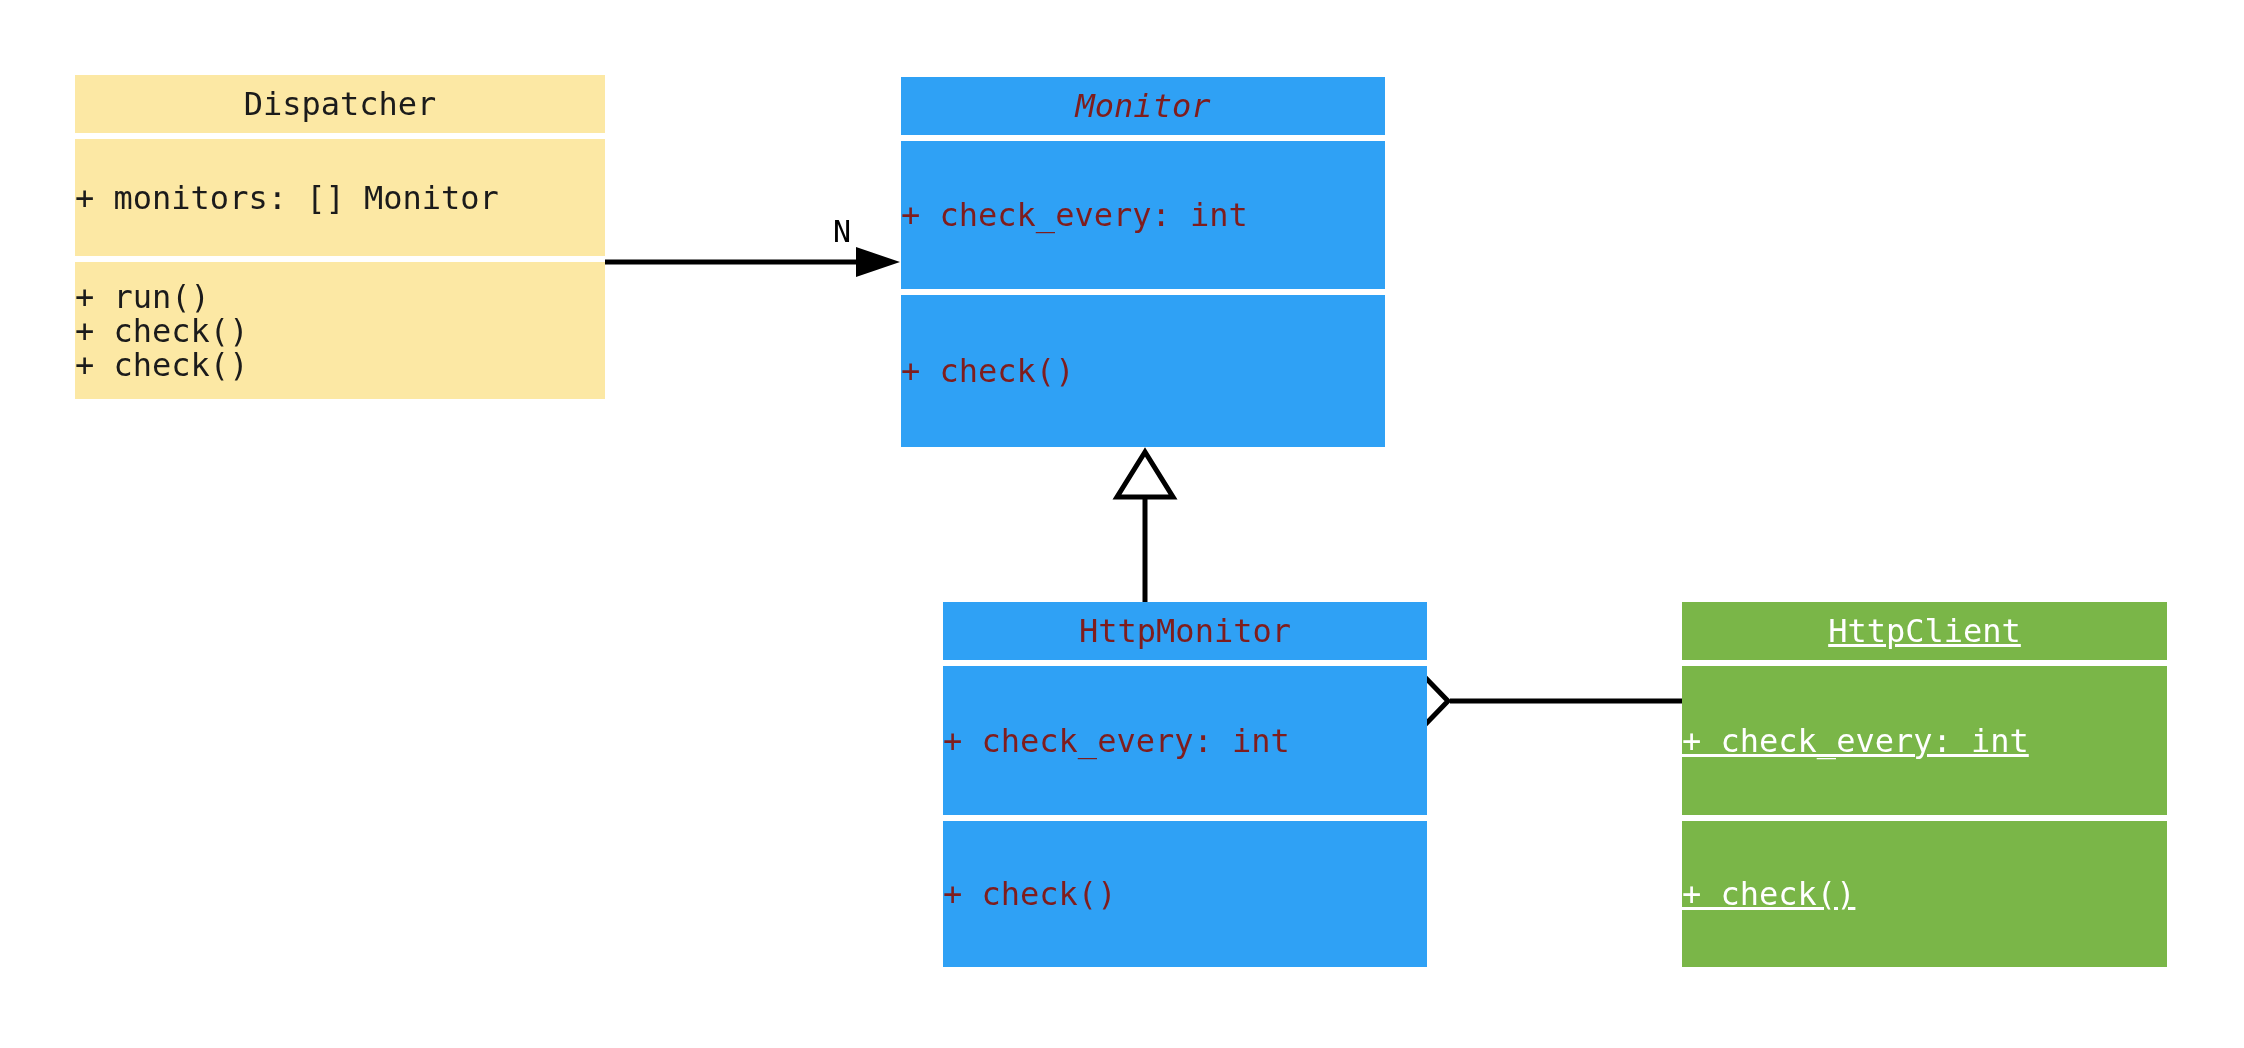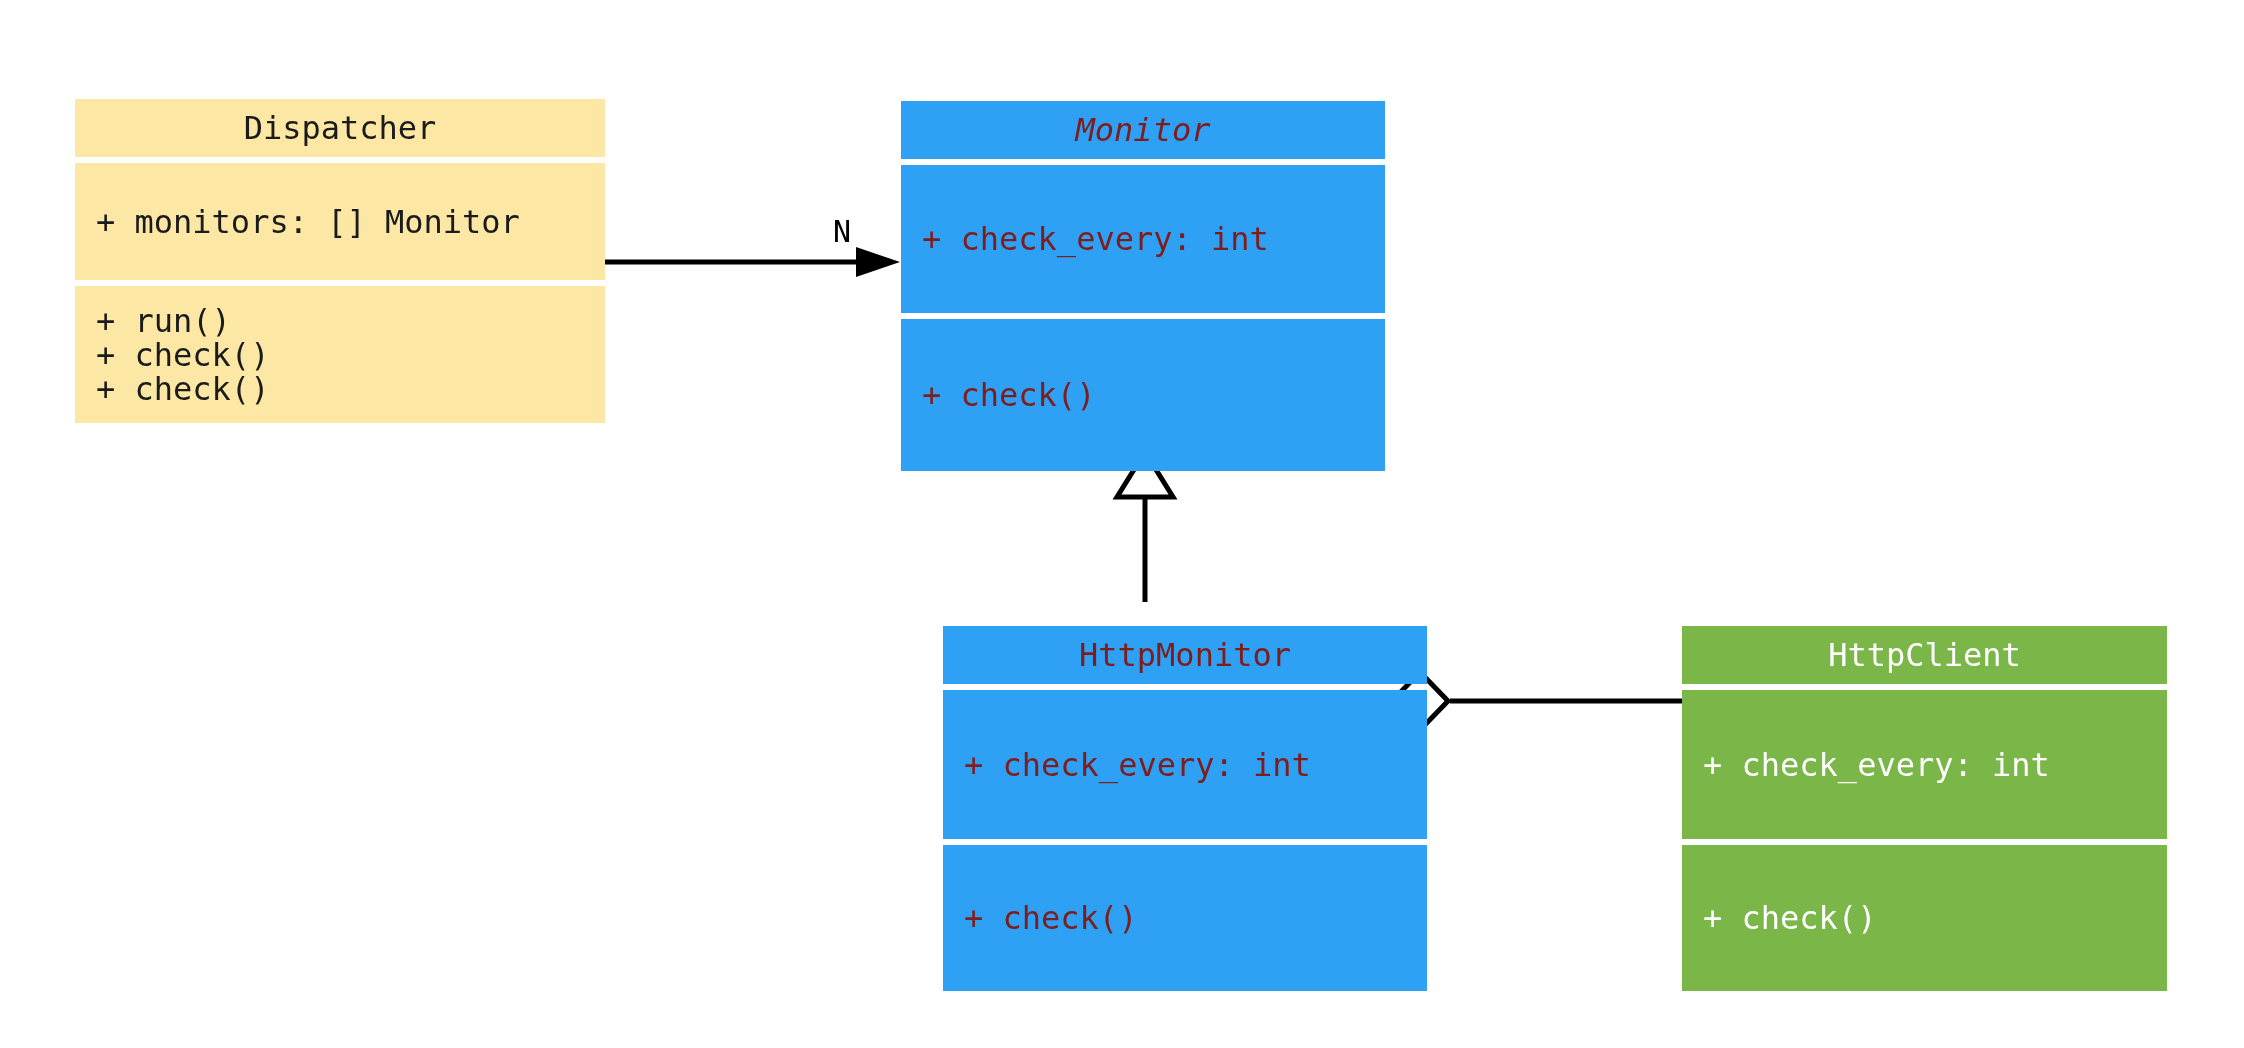--- a/index.html
+++ b/index.html
@@ -13,44 +13,42 @@
     height: 1048px;
     background: #ffffff;
     font-family: "DejaVu Sans Mono", "Liberation Mono", monospace;
     overflow: hidden;
   }
   .uml-class {
     position: absolute;
     display: flex;
     flex-direction: column;
     gap: 6px;
-    margin-top: 24px;
   }
   .uml-section {
     display: flex;
     flex-direction: column;
     justify-content: center;
   }
   .uml-title {
     align-items: center;
     height: 58px;
     font-size: 32px;
     line-height: 34px;
     white-space: nowrap;
   }
   .uml-body {
     align-items: flex-start;
-    padding-left: 21px;
     font-size: 32px;
     line-height: 34px;
     white-space: nowrap;
   }
   .yellow .uml-section { background: #FCE8A4; color: #1b1b1b; }
   .blue   .uml-section { background: #2FA1F5; color: #7f1d1d; }
-  .green  .uml-section { background: #7AB648; color: #ffffff; }
+  .green  .uml-section { background: #7AB648; color: #ffffff; text-decoration: underline; }
   .italic-title { font-style: italic; }
 
   #dispatcher  { left: 75px;   top: 75px;  width: 530px; }
   #dispatcher .sec-attrs   { height: 117px; }
   #dispatcher .sec-methods { height: 137px; }
 
   #monitor     { left: 901px;  top: 77px;  width: 484px; }
   #monitor .sec-attrs   { height: 148px; }
   #monitor .sec-methods { height: 152px; }
 

